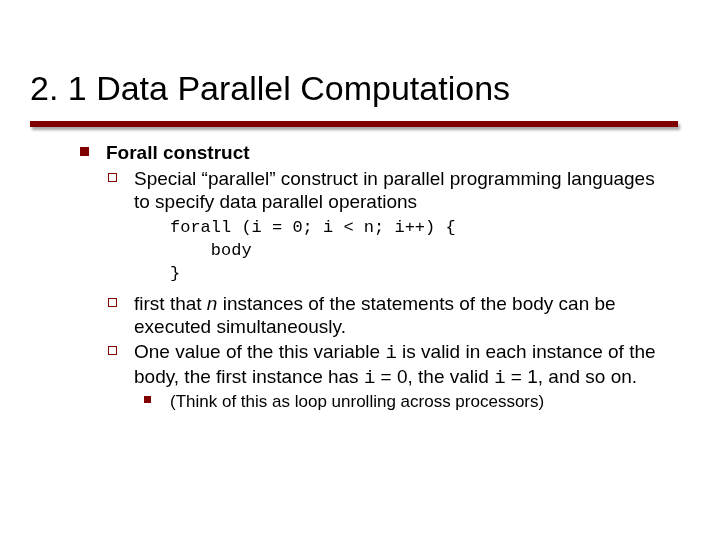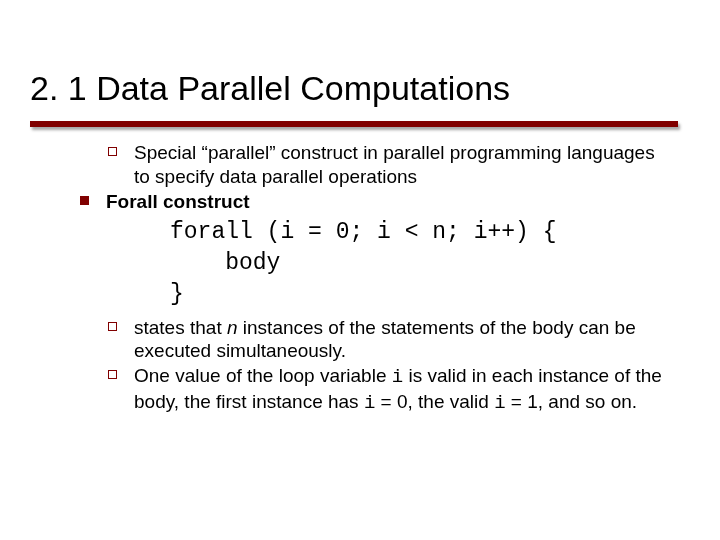--- a/index.html
+++ b/index.html
@@ -61,21 +61,21 @@
     border: 1px solid #800000;
     box-sizing: border-box;
   }
   .txt { flex: 1 1 auto; }
   .bold { font-weight: 700; }
   .lvl1 { }
   .lvl2 { margin-left: 28px; }
   .lvl3 { margin-left: 64px; }
   .codeblock {
     font-family: "Courier New", Courier, monospace;
-    font-size: 23px;
+    font-size: 17px;
     line-height: 1.35;
     margin: 4px 0 6px 90px;
     white-space: pre;
   }
   .codeinline {
     font-family: "Courier New", Courier, monospace;
   }
   .italic { font-style: italic; }
   .subnote { font-size: 17px; }
 </style>
@@ -84,52 +84,58 @@
 
 <div class="slide">
 
   <div class="title-block">
     <div class="title-text">2. 1 Data Parallel Computations</div>
   </div>
   <div class="title-rule"></div>
 
   <div class="body">
 
+    <div class="row lvl1">
+      <div class="bullet-col">
+          <div class="sq-filled"></div>
+        </div>
+      <div class="txt bold">Forall construct</div>
+    </div>
+
     <div class="row lvl2">
       <div class="bullet-col">
           <div class="sq-hollow"></div>
         </div>
       <div class="txt">Special “parallel” construct in parallel programming languages to specify data parallel operations</div>
-    </div>
-
-    <div class="row lvl1">
-      <div class="bullet-col">
-          <div class="sq-filled"></div>
-        </div>
-      <div class="txt bold">Forall construct</div>
     </div>
 
 
     <div class="codeblock"><span>forall (i = 0; i &lt; n; i++) {</span>
 <span>    body</span>
 <span>}</span></div>
 
     <div class="row lvl2">
       <div class="bullet-col">
           <div class="sq-hollow"></div>
         </div>
       <div class="txt">
-        <span>states that </span><span class="italic">n</span><span> instances of the statements of the body can be executed simultaneously.</span>
+        <span>first that </span><span class="italic">n</span><span> instances of the statements of the body can be executed simultaneously.</span>
       </div>
     </div>
 
     <div class="row lvl2">
       <div class="bullet-col">
           <div class="sq-hollow"></div>
         </div>
       <div class="txt">
-        <span>One value of the loop variable </span><span class="codeinline">i</span><span> is valid in each instance of the body, the first instance has </span><span class="codeinline">i</span><span> = 0, the valid </span><span class="codeinline">i</span><span> = 1, and so on.</span>
+        <span>One value of the this variable </span><span class="codeinline">i</span><span> is valid in each instance of the body, the first instance has </span><span class="codeinline">i</span><span> = 0, the valid </span><span class="codeinline">i</span><span> = 1, and so on.</span>
       </div>
     </div>
 
+    <div class="row lvl3 subnote">
+      <div class="bullet-col tight">
+          <div class="sq-filled" style="width:7px;height:7px;"></div>
+        </div>
+      <div class="txt">(Think of this as loop unrolling across processors)</div>
+    </div>
 
   </div>
 </div>
 
 </body></html>

